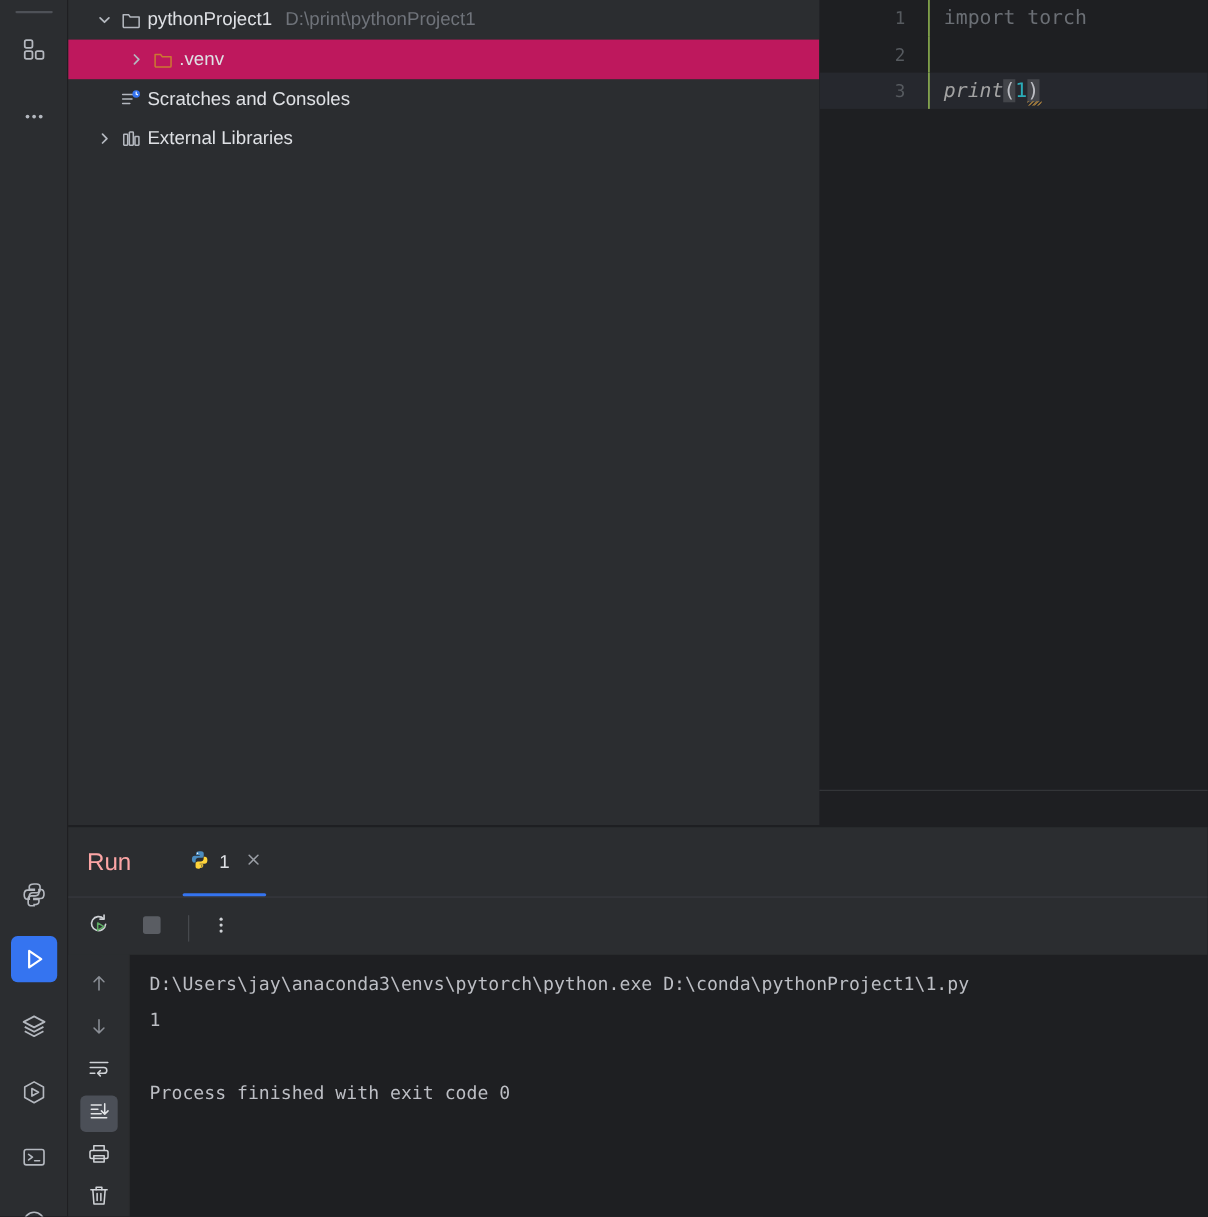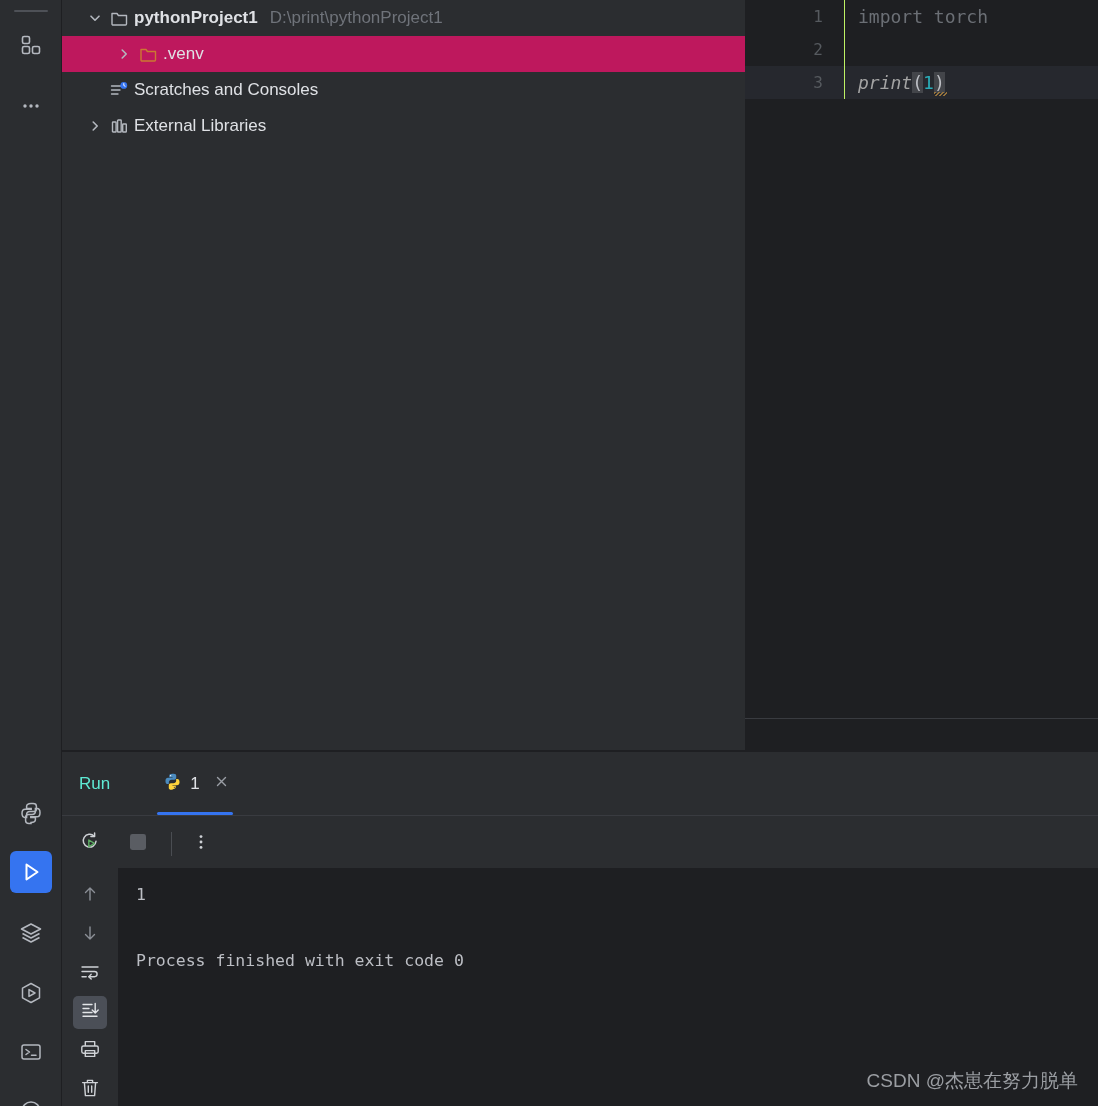--- a/index.html
+++ b/index.html
@@ -41,21 +41,21 @@
   .arrow {
     width: 22px; height: 36px; display: flex; align-items: center;
     justify-content: center; flex: 0 0 22px;
   }
   .arrow svg { display: block; }
   .ic {
     width: 26px; height: 36px; display: flex; align-items: center;
     justify-content: center; flex: 0 0 26px;
   }
   .tree-label { margin-left: 2px; }
-  .tree-label.bold { font-weight: bold; }
+  .tree-label.bold { font-weight: normal; }
   .tree-path { margin-left: 12px; color: #6f737a; font-weight: normal; }
 
   
   .editor {
     position: absolute; left: 745px; top: 0; width: 353px; height: 718px;
     background: #1e1f22; overflow: hidden;
   }
   .ed-line {
     position: relative; height: 33px; display: flex; align-items: center;
     font-family: "DejaVu Sans Mono", monospace; font-size: 18px;
@@ -94,21 +94,21 @@
 
   
   .run-panel {
     position: absolute; left: 62px; top: 752px; width: 1036px; height: 354px;
     background: #2b2d30;
   }
   .run-tabbar {
     position: relative; height: 63px; display: flex; align-items: center;
   }
   .run-title {
-    margin-left: 17px; font-size: 17px; color: #5eead4;
+    margin-left: 17px; font-size: 22px; color: #fca5a5;
   }
   .run-tab {
     position: relative; margin-left: 47px; height: 63px; display: flex;
     align-items: center; padding: 0 10px 0 6px;
   }
   .run-tab .lbl { font-size: 17px; color: #dfe1e5; margin-left: 8px; }
   .run-tab .closex { margin-left: 14px; }
   .tab-underline {
     position: absolute; left: 0; right: 6px; bottom: 0; height: 3px;
     background: #3574f0; border-radius: 1.5px;
@@ -444,20 +444,20 @@
             <path d="M3.6 5.6 H18.4"></path>
             <path d="M8.4 5.6 V3.4 H13.6 V5.6"></path>
             <path d="M5.4 5.6 L6.4 18.6 H15.6 L16.6 5.6"></path>
             <path d="M9.3 9 V15.3 M12.7 9 V15.3"></path>
           </svg>
         </span>
       </div>
     </div>
 
     <div class="console-out">
+      <div class="console-line">D:\Users\jay\anaconda3\envs\pytorch\python.exe D:\conda\pythonProject1\1.py</div>
       <div class="console-line">1</div>
       <div class="console-line">&nbsp;</div>
       <div class="console-line">Process finished with exit code 0</div>
-      <div class="watermark">CSDN @杰崽在努力脱单</div>
     </div>
   </div>
 
 </div>
 
 </body></html>

